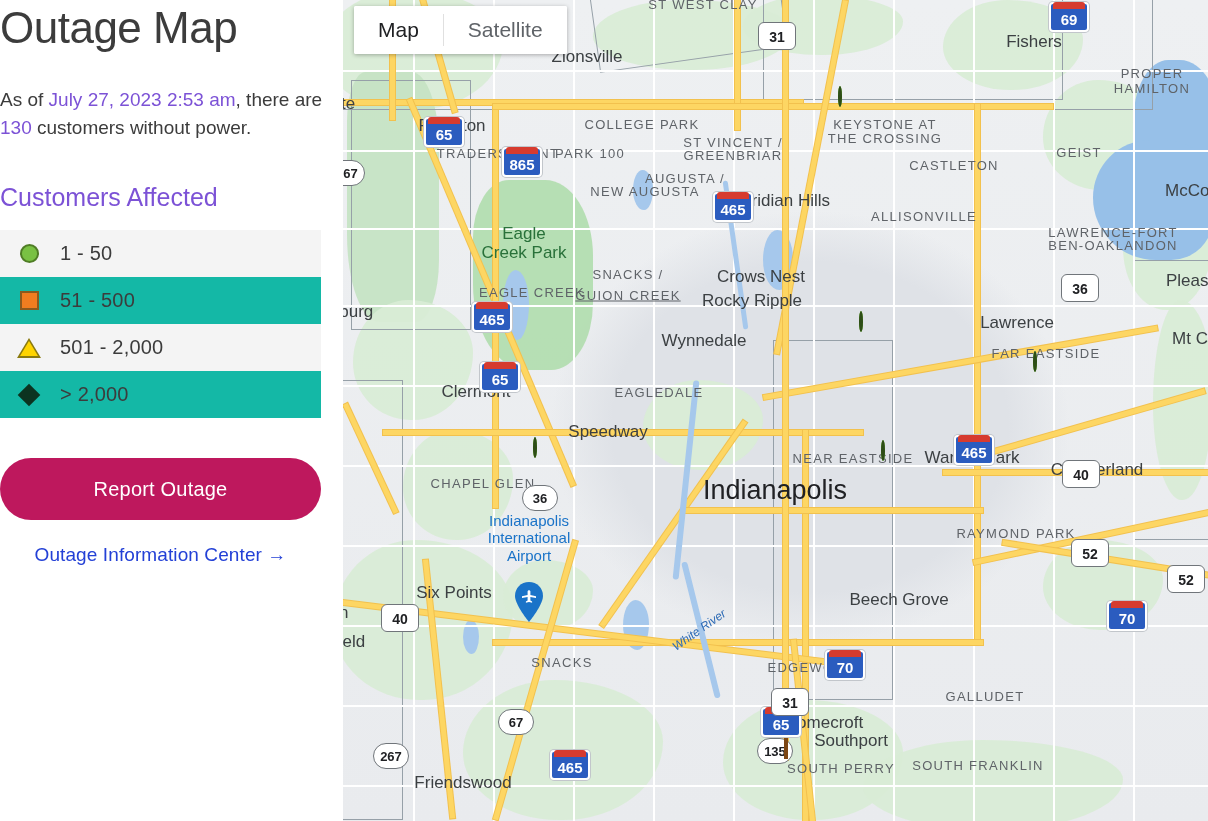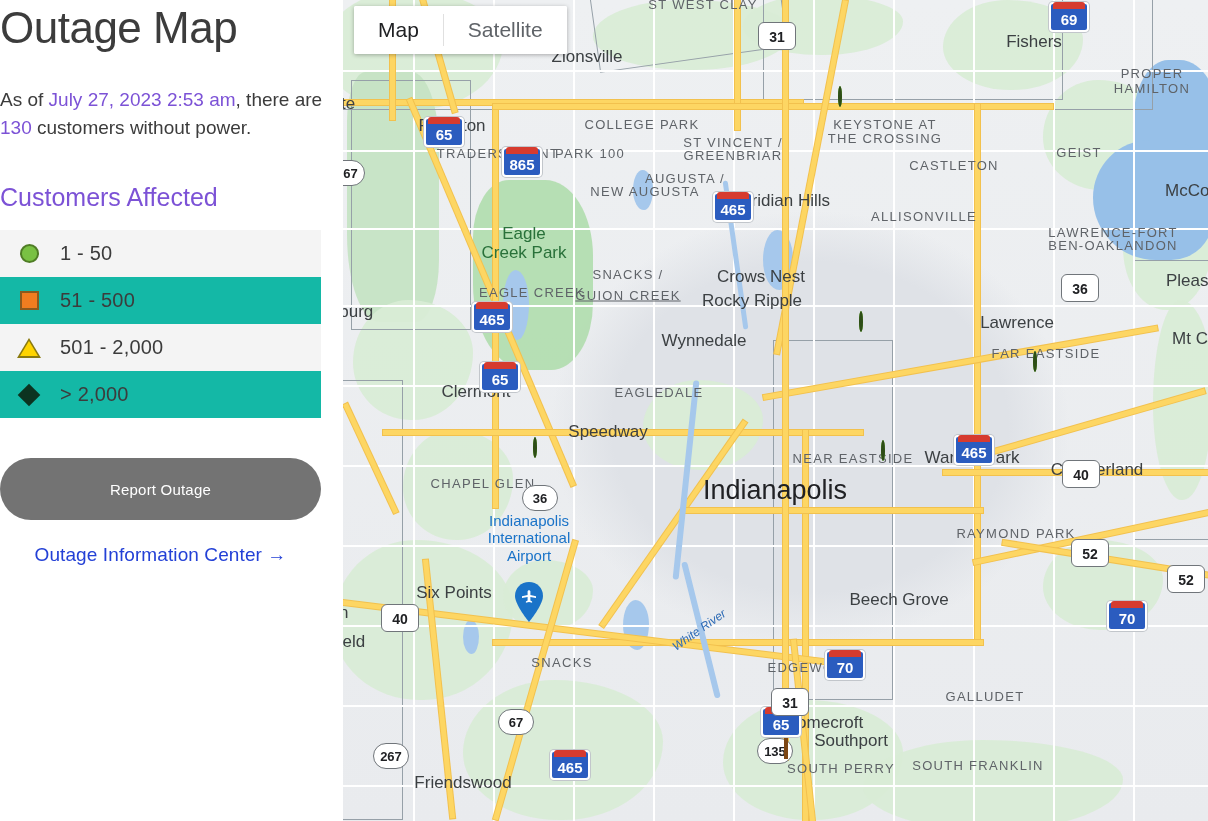--- a/index.html
+++ b/index.html
@@ -95,23 +95,23 @@
     width: 16px; height: 16px;
     background: #0c3320;
     transform: rotate(45deg);
   }
 
   .report-btn {
     display: block;
     margin-top: 40px;
     width: 321px; height: 62px;
     border: none; border-radius: 31px;
-    background: #737373;
+    background: #be185d;
     color: #ffffff;
-    font-size: 15px;
+    font-size: 20px;
     font-family: "Liberation Sans", sans-serif;
     font-weight: 400;
     cursor: pointer;
     letter-spacing: 0.2px;
   }
   .info-link {
     display: block;
     text-align: center;
     width: 321px;
     margin-top: 24px;

